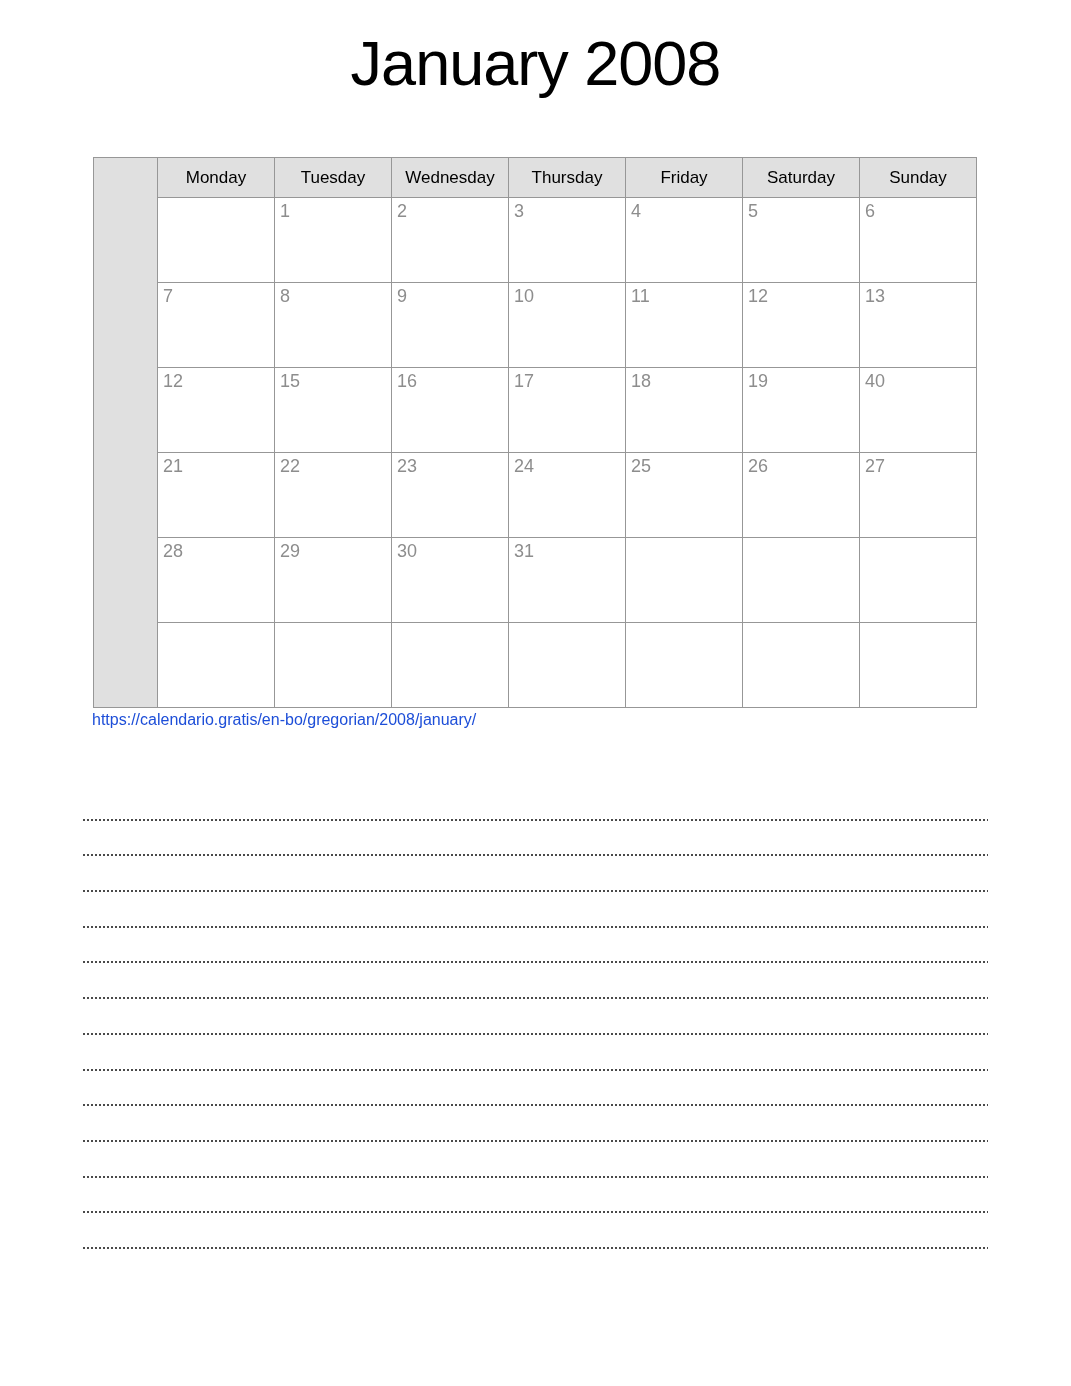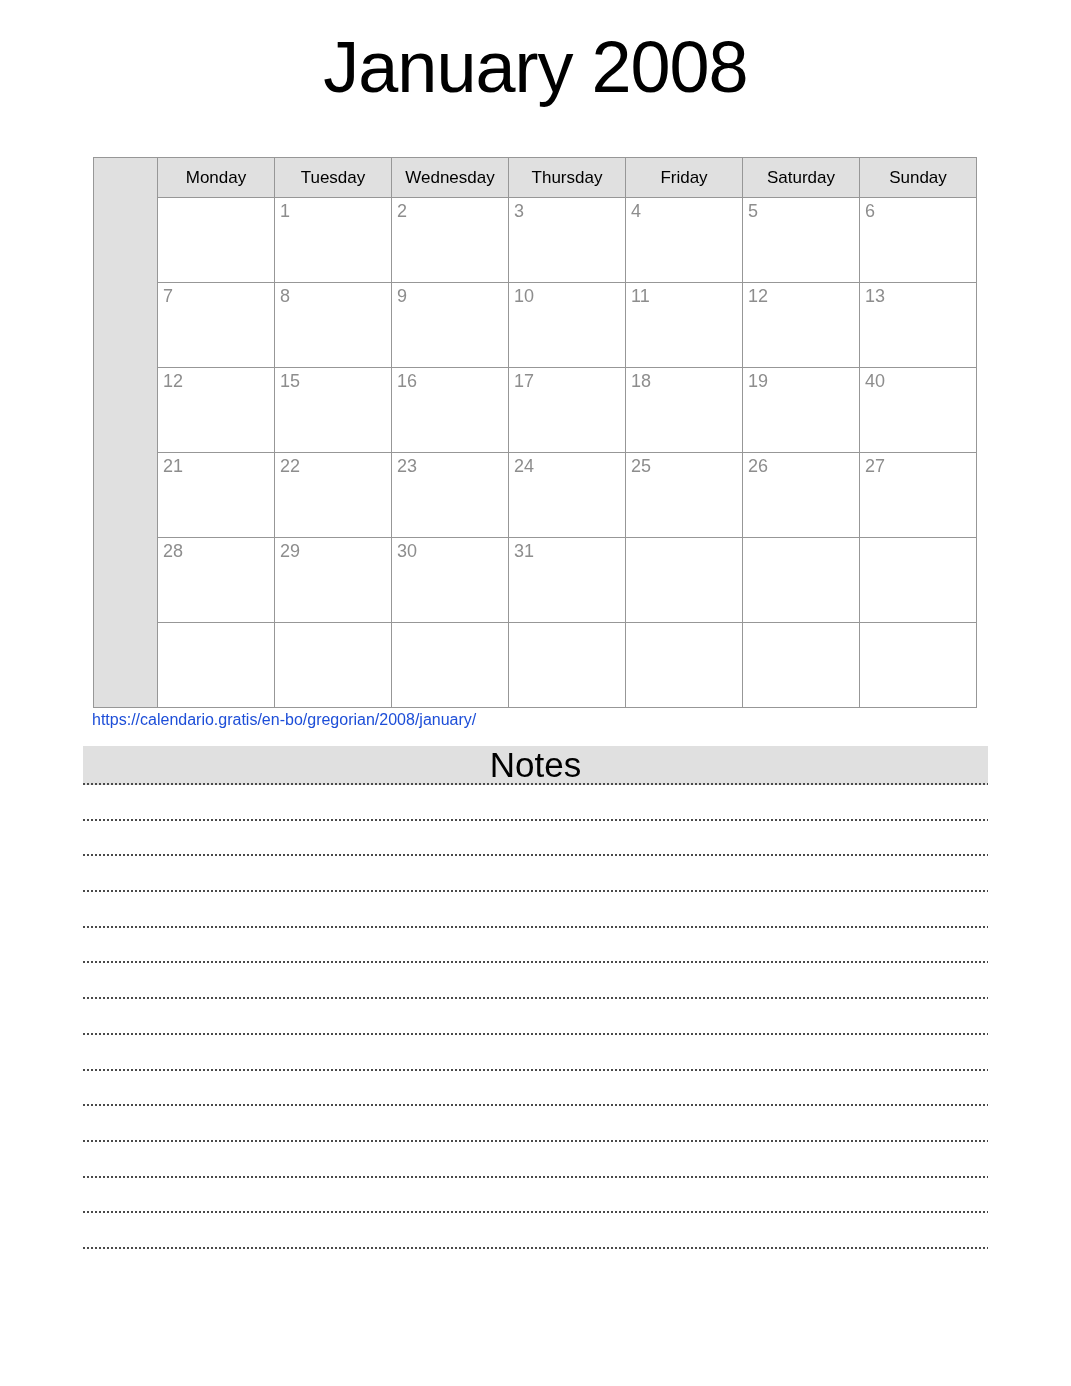--- a/index.html
+++ b/index.html
@@ -8,21 +8,21 @@
     width:1071px; height:1386px;
     background:#fff;
     font-family:"Liberation Sans", sans-serif;
     overflow:hidden;
   }
 
   
   .month-title {
     position:absolute; top:30px; left:0; width:100%;
     text-align:center;
-    font-size:72px; line-height:1.05; font-weight:400;
+    font-size:63px; line-height:1.05; font-weight:400;
     color:#000; letter-spacing:-1px;
     margin:0;
   }
 
   
   table.calendar {
     position:absolute; left:93px; top:157px;
     width:884px;
     border-collapse:collapse; table-layout:fixed;padding-left:35px;
   }
@@ -156,23 +156,20 @@
       <td class="date-cell"></td>
       <td class="date-cell"></td>
       <td class="date-cell"></td>
       <td class="date-cell"></td>
     </tr>
   </tbody>
     </table>
 
   <a class="source-url">https://calendario.gratis/en-bo/gregorian/2008/january/</a>
 
-  <div class="notes-header">
-    <span class="notes-title">Notes</span>
-  </div>
 
   <div class="notes-lines">
       <div class="note-line"></div>
       <div class="note-line"></div>
       <div class="note-line"></div>
       <div class="note-line"></div>
       <div class="note-line"></div>
       <div class="note-line"></div>
       <div class="note-line"></div>
       <div class="note-line"></div>

